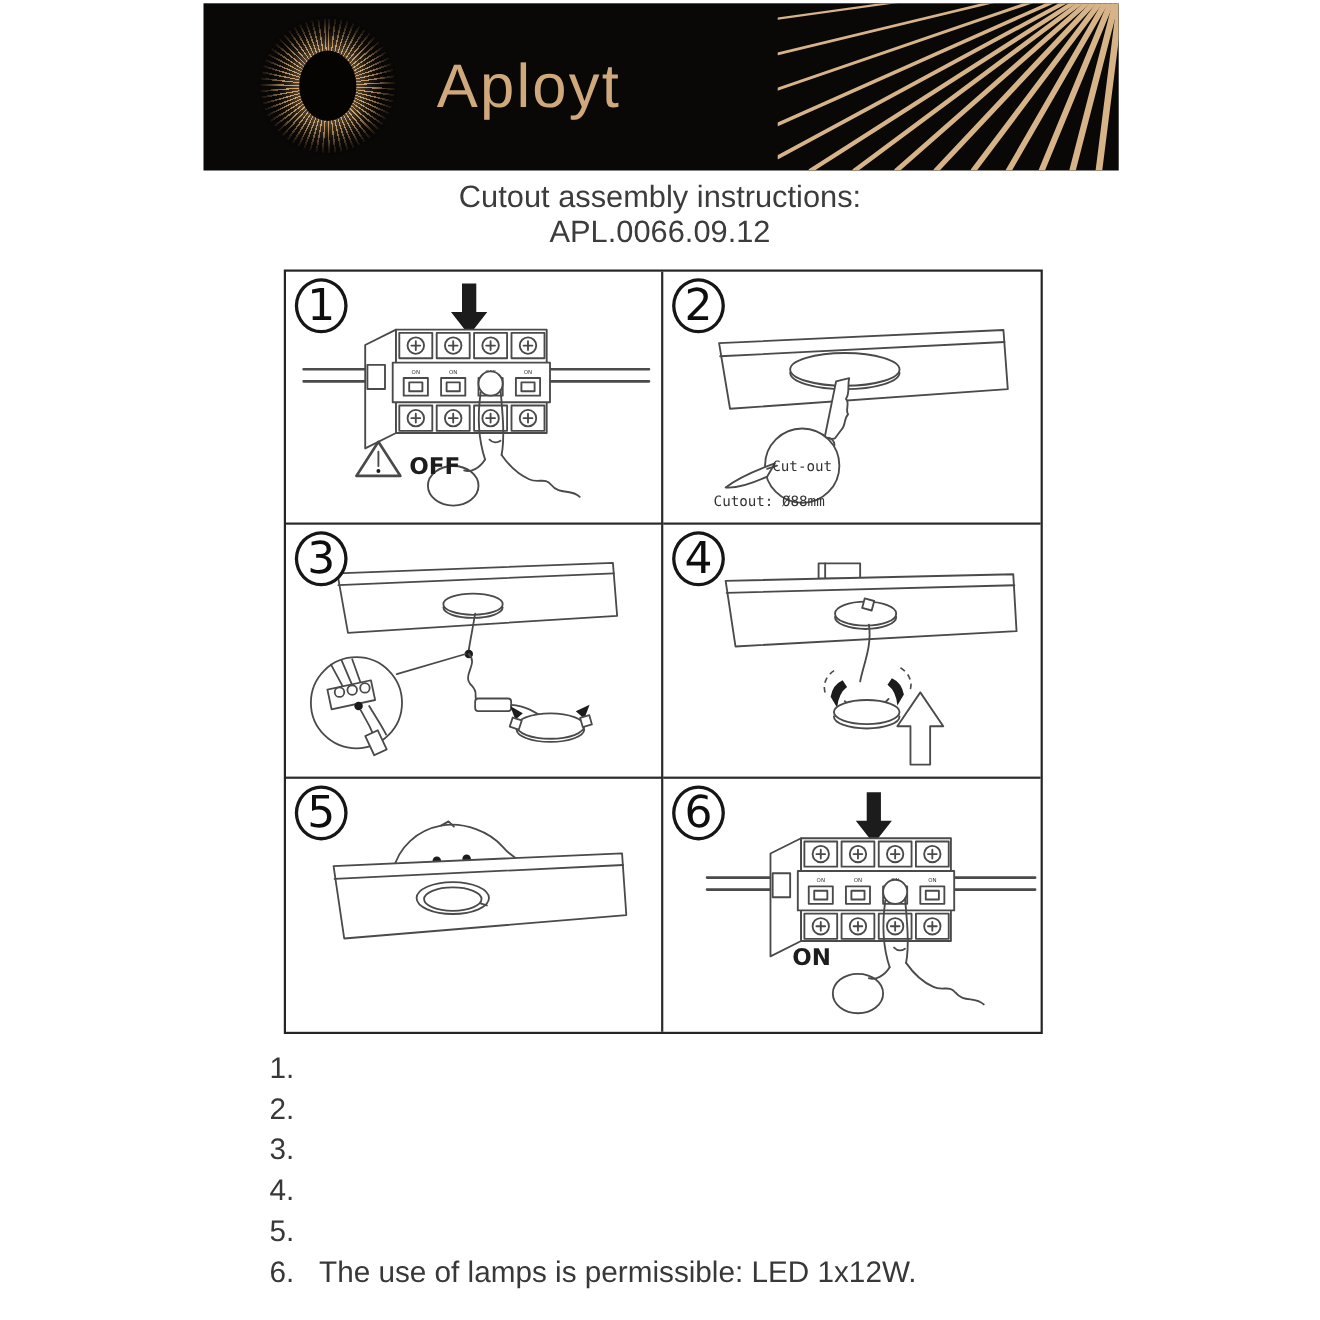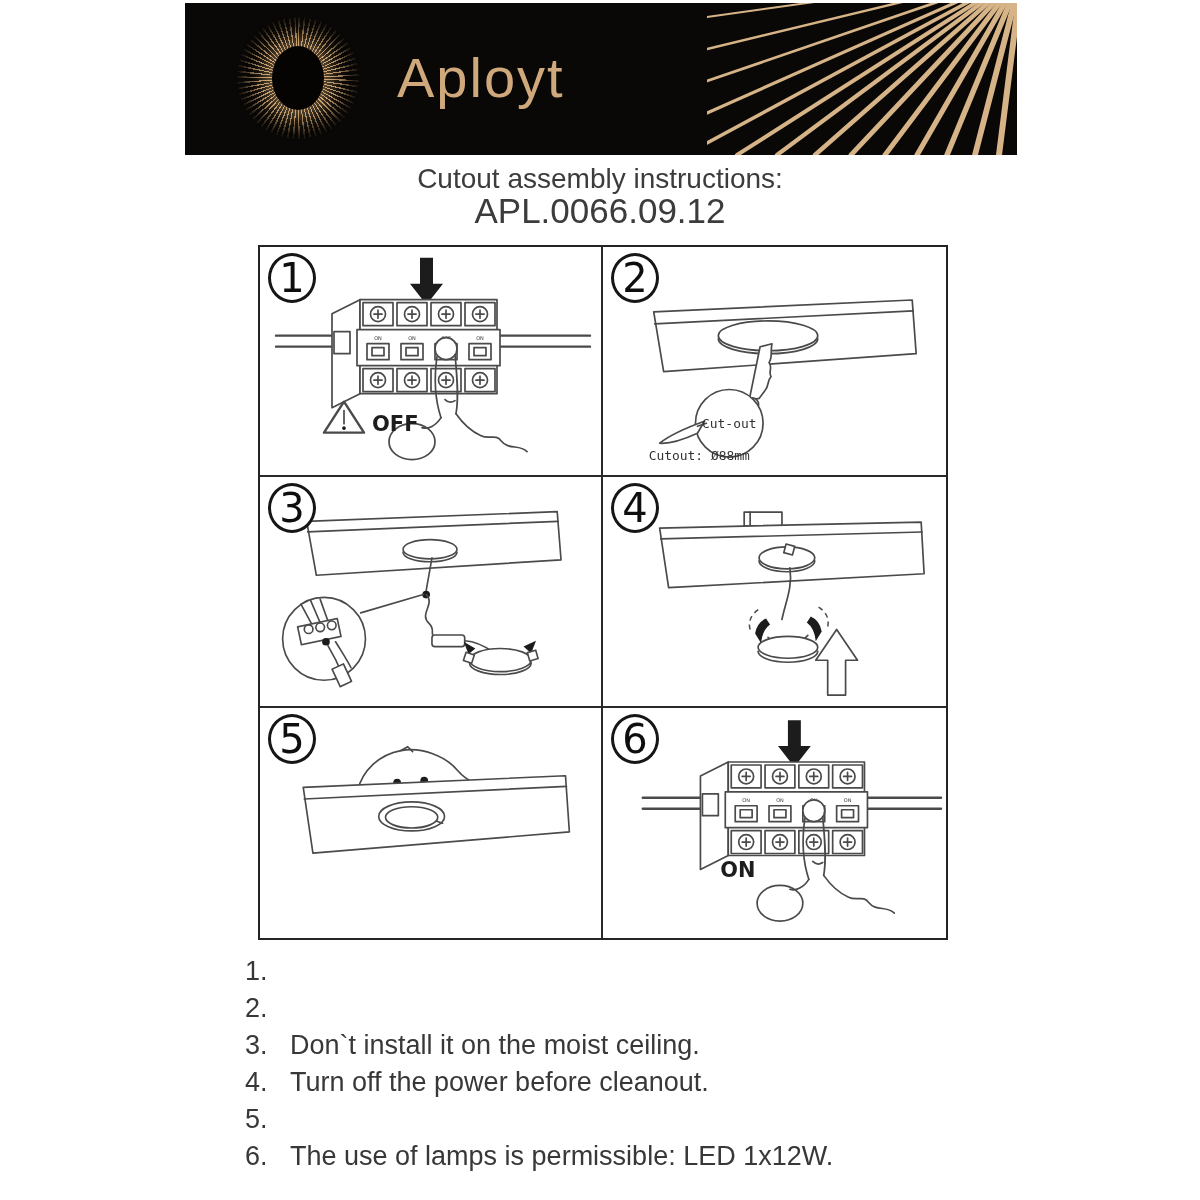--- a/index.html
+++ b/index.html
@@ -18,21 +18,21 @@
   .starburst::after { content:""; position:absolute; left:50%; top:50%; width:52px; height:64px;
             transform:translate(-50%,-50%); background:#060403; border-radius:50%;
             box-shadow:0 0 18px 6px rgba(228,186,130,0.55); }
   .brand { position:absolute; left:212px; top:0; height:152px; line-height:150px;
             font-size:56px; letter-spacing:2px; color:#cfa97c; font-weight:400; }
   .rays { position:absolute; right:0; top:0; }
 
   
   .title-block { position:absolute; left:0; top:162px; width:1200px; text-align:center; color:#3c3c3c; }
   .title-line1 { font-size:28px; line-height:33px; }
-  .title-line2 { font-size:35px; line-height:31px; }
+  .title-line2 { font-size:28px; line-height:31px; }
 
   
   .grid { position:absolute; left:258px; top:245px; width:690px; height:695px;
           display:grid; grid-template-columns:1fr 1fr; grid-template-rows:1fr 1fr 1fr;
           border:2px solid #242424; background:#fff; }
   .cell { position:relative; border-right:2px solid #2a2a2a; border-bottom:2px solid #2a2a2a; overflow:hidden; }
   .cell:nth-child(2n) { border-right:none; }
   .cell:nth-child(5), .cell:nth-child(6) { border-bottom:none; }
   .badge { position:absolute; left:8px; top:6px; width:48px; height:50px;
            border:3px solid #161616; border-radius:50%; display:flex; align-items:center;
@@ -324,25 +324,23 @@
 
   <div class="notes">
     <div class="note-row">
       <span class="note-num">1.</span>
     </div>
     <div class="note-row">
       <span class="note-num">2.</span>
     </div>
     <div class="note-row">
       <span class="note-num">3.</span>
-      <span class="note-text">Don`t install it on the moist ceiling.</span>
     </div>
     <div class="note-row">
       <span class="note-num">4.</span>
-      <span class="note-text">Turn off the power before cleanout.</span>
     </div>
     <div class="note-row">
       <span class="note-num">5.</span>
     </div>
     <div class="note-row">
       <span class="note-num">6.</span>
       <span class="note-text">The use of lamps is permissible: LED 1x12W.</span>
     </div>
   </div>
 

